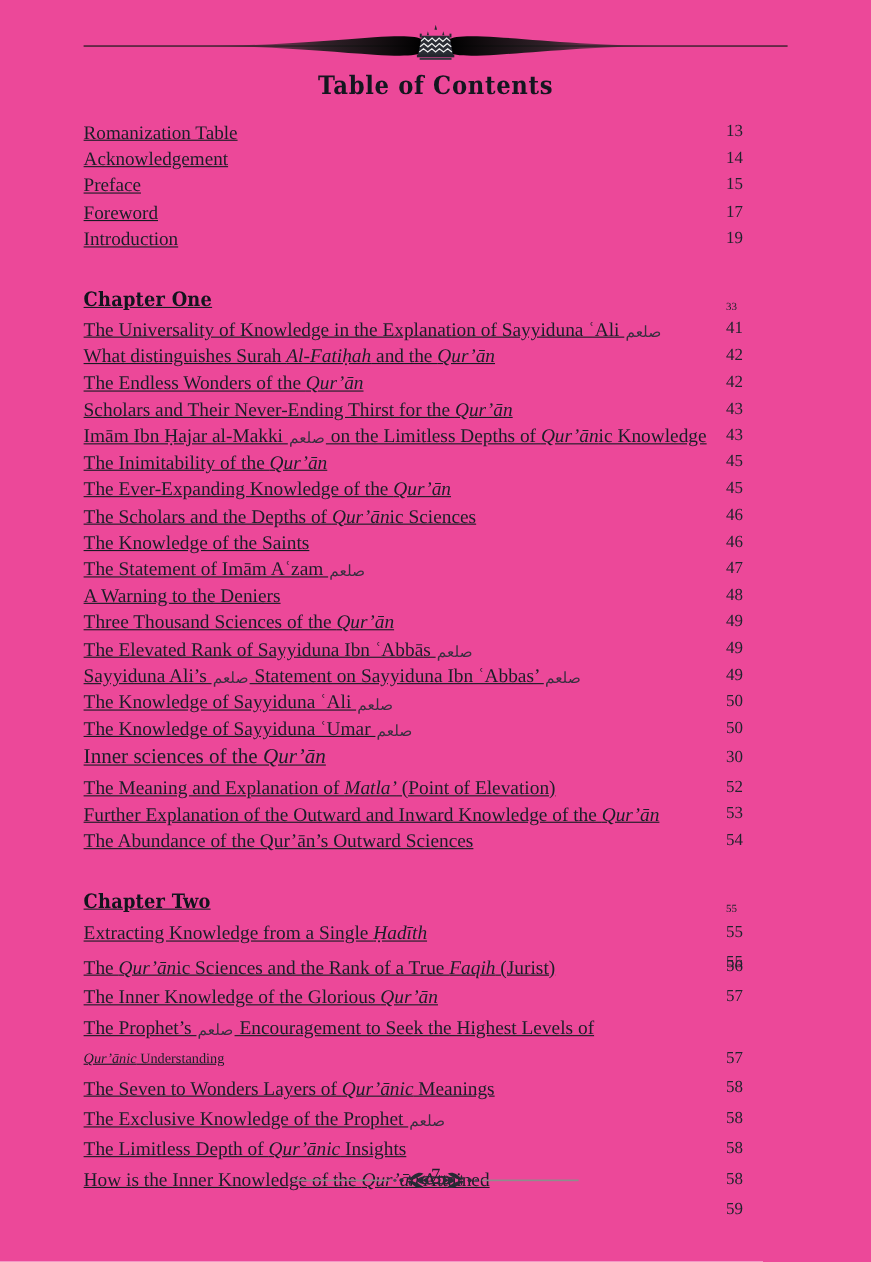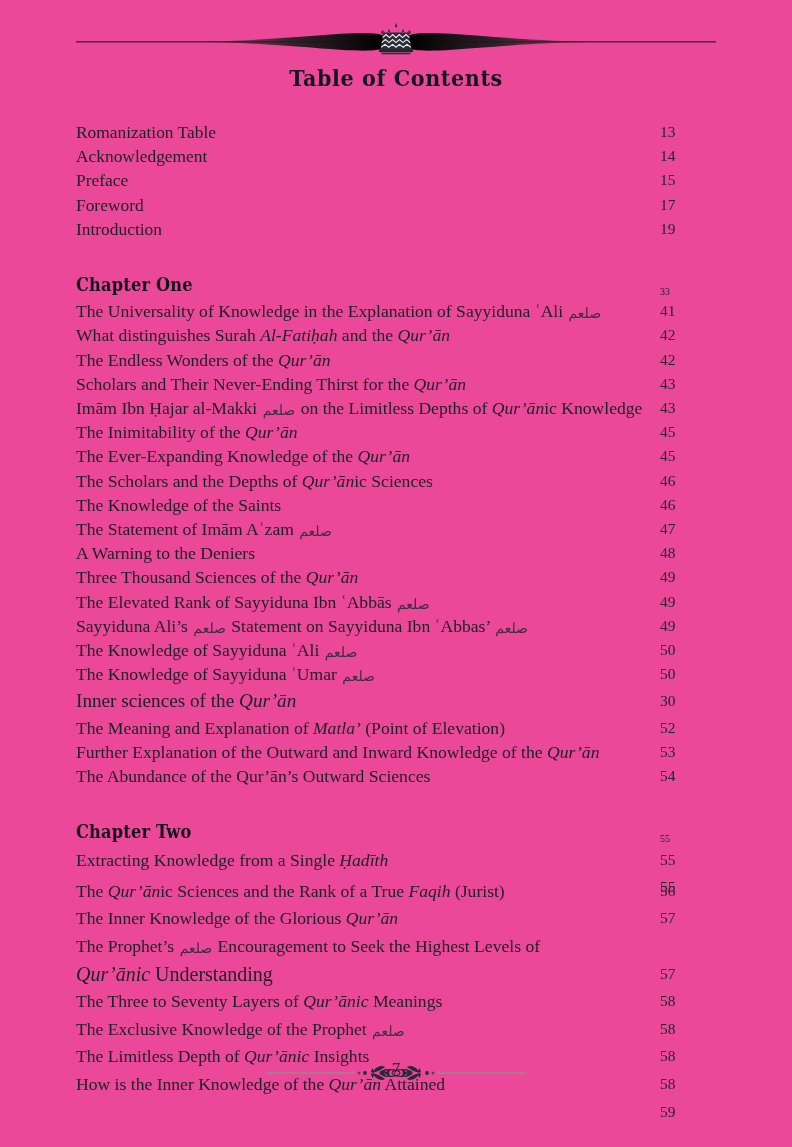--- a/index.html
+++ b/index.html
@@ -42,22 +42,23 @@
     font-size: 23px;
     letter-spacing: 0.6px;
     color: #14161f;
     font-stretch: condensed;
   }
 
   
   .toc {
     position: absolute;
     left: 76px;
-    top: 120px;
+    top: 108px;
     width: 646px;
+    text-decoration: underline;
   }
   .toc-row {
     display: flex;
     align-items: baseline;
     width: 100%;
   }
   .toc-label {
     font-size: 17.6px;
     line-height: 24.2px;
     color: #1b1e28;
@@ -96,21 +97,21 @@
   .row-chapter .toc-page { font-size: 10px; margin-top: 20px; }
 
   
   .row-big .toc-label { font-size: 19.2px; }
   .row-big { margin-top: 3px; margin-bottom: 2px; }
 
   
   .row-loose { margin-top: 3.4px; }
 
   
-  .row-cont .toc-label { font-size: 20px; }
+  .row-cont .toc-label { font-size: 13px; }
 
   em, .it {
     font-style: italic;
   }
   .honorific {
     font-size: 14px;
     line-height: 1;
     display: inline-block;
     transform: translateY(1px);
     color: #2a2d38;
@@ -317,21 +318,21 @@
       </div>
       <div class="toc-row row-loose">
         <div class="toc-label"><span>The Prophet’s </span><span class="honorific">صلعم</span><span> Encouragement to Seek the Highest Levels of</span></div>
         <div class="toc-page"></div>
       </div>
       <div class="toc-row row-cont row-loose">
         <div class="toc-label"><span class="it">Qur’ānic</span><span> Understanding</span></div>
         <div class="toc-page">57</div>
       </div>
       <div class="toc-row row-loose">
-        <div class="toc-label"><span>The Three to Seventy Layers of </span><span class="it">Qur’ānic</span><span> Meanings</span></div>
+        <div class="toc-label"><span>The Seven to Wonders Layers of </span><span class="it">Qur’ānic</span><span> Meanings</span></div>
         <div class="toc-page">58</div>
       </div>
       <div class="toc-row row-loose">
         <div class="toc-label"><span>The Exclusive Knowledge of the Prophet </span><span class="honorific">صلعم</span></div>
         <div class="toc-page">58</div>
       </div>
       <div class="toc-row row-loose">
         <div class="toc-label"><span>The Limitless Depth of </span><span class="it">Qur’ānic</span><span> Insights</span></div>
         <div class="toc-page">58</div>
       </div>

